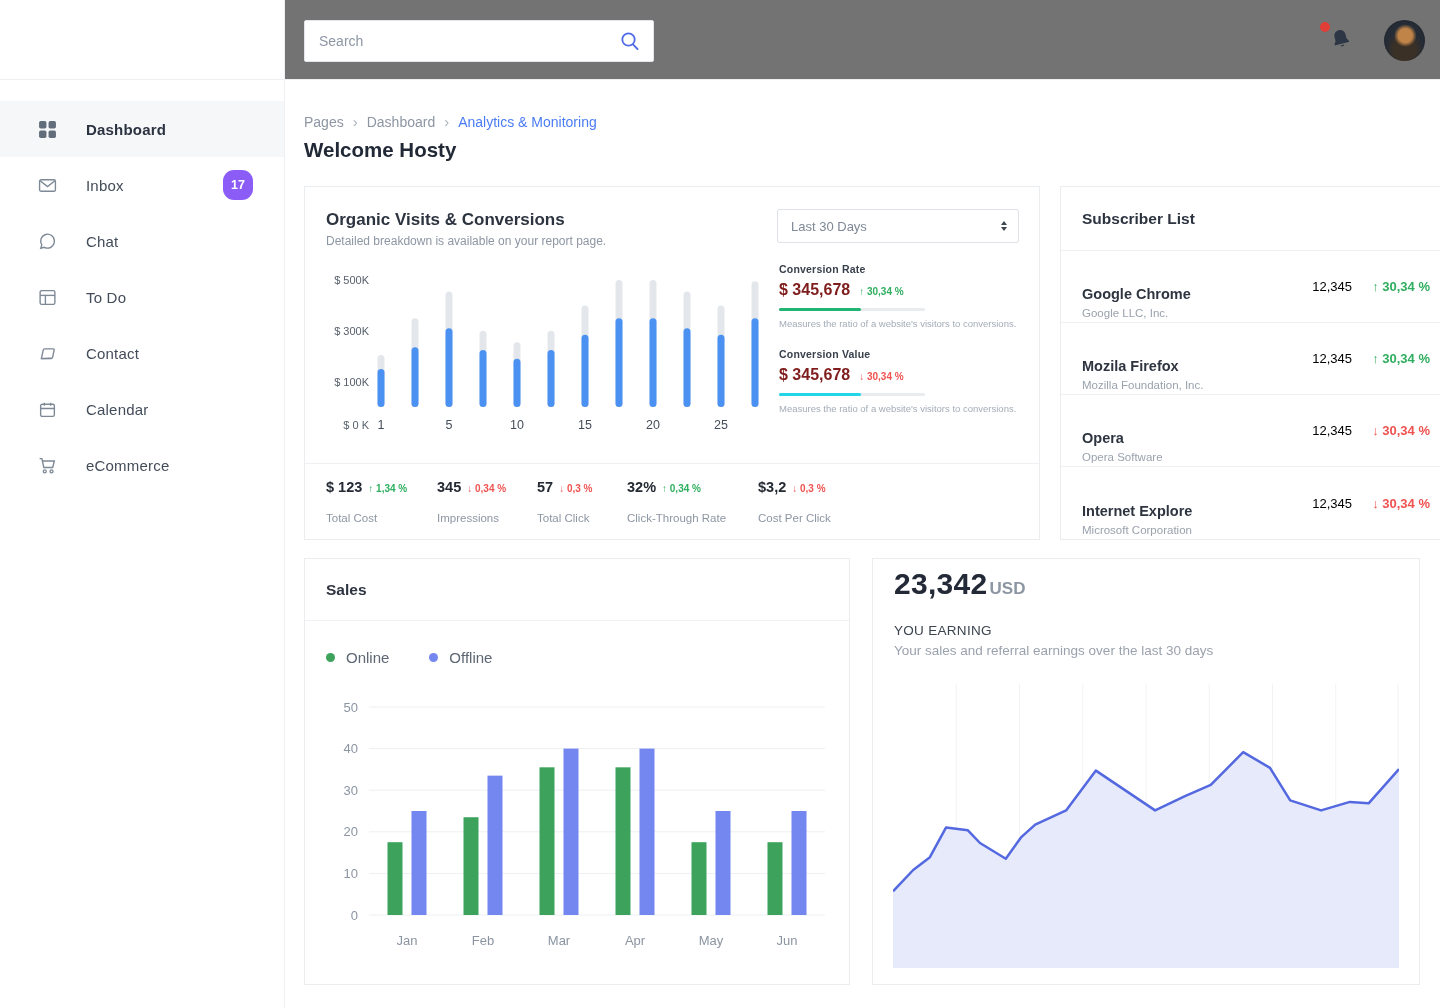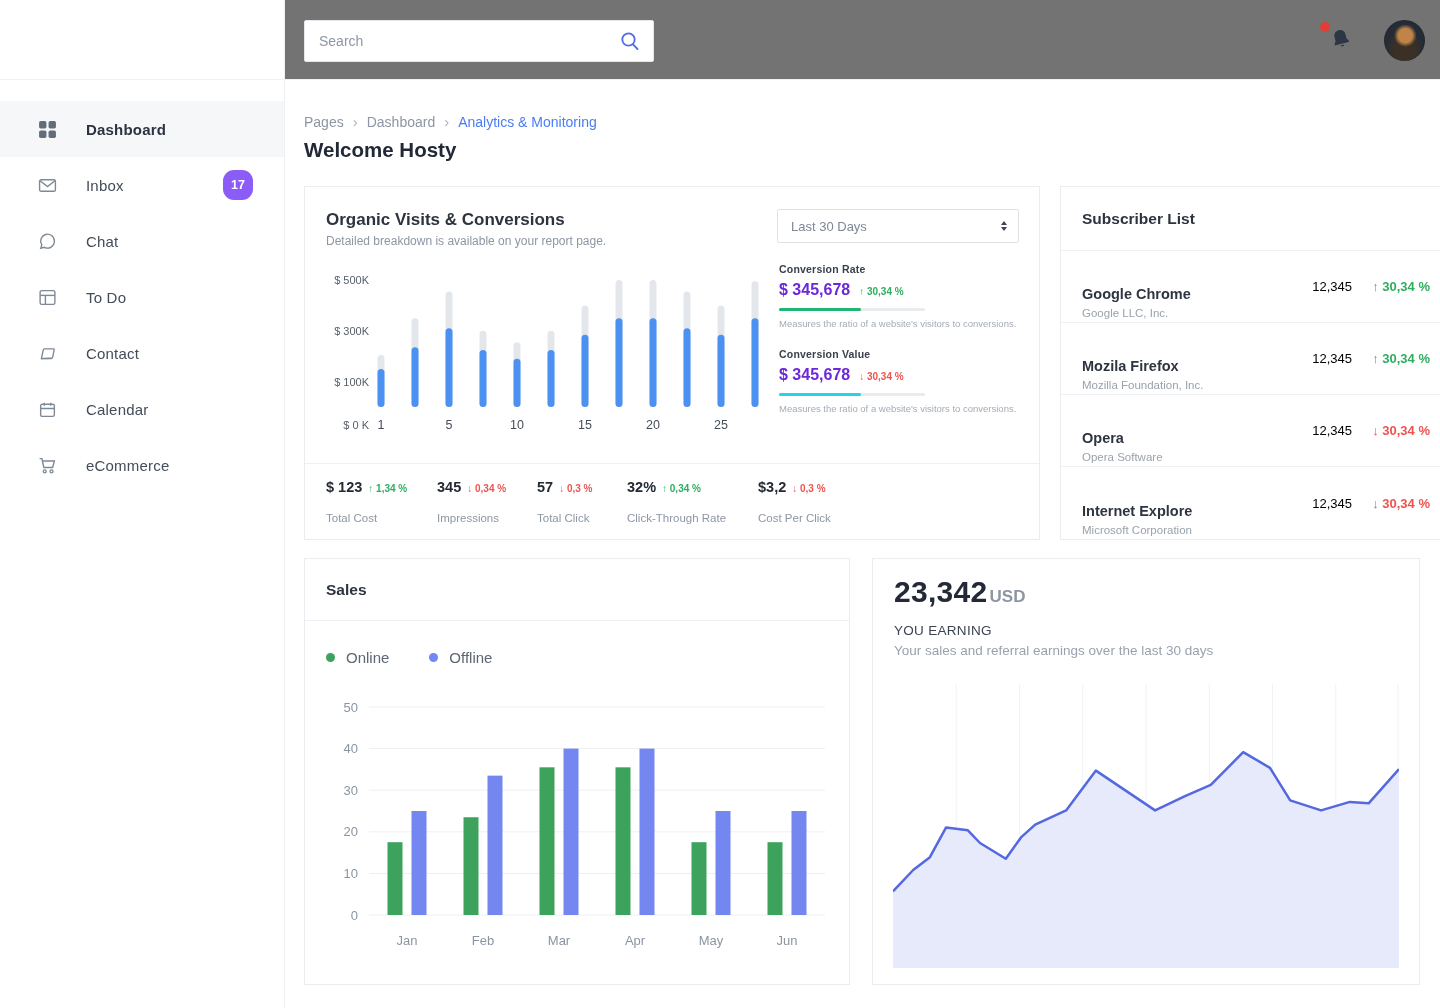--- a/index.html
+++ b/index.html
@@ -68,21 +68,21 @@
   .tri-up { width:0; height:0; border-left:3.5px solid transparent; border-right:3.5px solid transparent;
     border-bottom:4.5px solid #3d4550; }
   .tri-down { width:0; height:0; border-left:3.5px solid transparent; border-right:3.5px solid transparent;
     border-top:4.5px solid #3d4550; }
   .organic-chart { position:absolute; left:10px; top:82px; width:452px; height:168px; }
 
   .metrics-panel { position:absolute; left:474px; top:76px; width:242px; }
   .metric { margin-bottom:19px; }
   .metric-label { font-size:10.5px; font-weight:700; color:#39414d; letter-spacing:.2px; }
   .metric-value-row { margin-top:6px; display:flex; align-items:baseline; gap:9px; }
-  .metric-value { font-size:16px; font-weight:700; color:#6d28d9; }
+  .metric-value { font-size:16px; font-weight:700; color:#7f1d1d; }
   .metric-track { margin-top:9px; width:146px; height:3px; background:#e9ecef; border-radius:2px; position:relative; }
   .metric-fill { position:absolute; left:0; top:0; bottom:0; border-radius:2px; }
   .metric-caption { margin-top:7px; font-size:9.5px; color:#a4acb7; }
 
   .delta { font-weight:700; white-space:nowrap; }
   .delta::before { content:"↓ "; }
   .delta[data-dir="up"]::before { content:"↑ "; }
   .delta[data-dir="up"] { color:#2fae5f; }
   .delta[data-dir="down"] { color:#ef5350; }
   .delta.sm { font-size:10px; }
@@ -114,21 +114,21 @@
   .sales-header { height:62px; border-bottom:1px solid #eef0f3; display:flex; align-items:center; padding:0 21px; }
   .sales-title { font-size:15.5px; font-weight:700; color:#2d3440; }
   .sales-legend { position:absolute; left:21px; top:90px; display:flex; gap:40px; }
   .legend-item { display:flex; align-items:center; gap:11px; cursor:pointer; }
   .legend-dot { width:9px; height:9px; border-radius:50%; }
   .legend-label { font-size:15px; color:#5d6673; }
   .sales-chart { position:absolute; left:16px; top:134px; width:512px; height:270px; }
 
   
   .card-earning { left:587px; top:478px; width:548px; height:427px; }
-  .earn-amount-row { position:absolute; left:21px; top:16px; display:flex; align-items:baseline; }
+  .earn-amount-row { position:absolute; left:21px; top:8px; display:flex; align-items:baseline; }
   .earn-amount { font-size:30px; font-weight:700; color:#232936; letter-spacing:.3px; }
   .earn-currency { font-size:17px; font-weight:700; color:#8d96a3; margin-left:2px; }
   .earn-label { position:absolute; left:21px; top:64px; font-size:13.5px; color:#3c444f; letter-spacing:.3px; }
   .earn-sub { position:absolute; left:21px; top:84px; font-size:13.5px; color:#9aa2ad; }
   .earning-chart { position:absolute; left:20px; bottom:16px; width:506px; height:284px; }
 </style>
 </head>
 <body>
 
 <aside class="sidebar">

